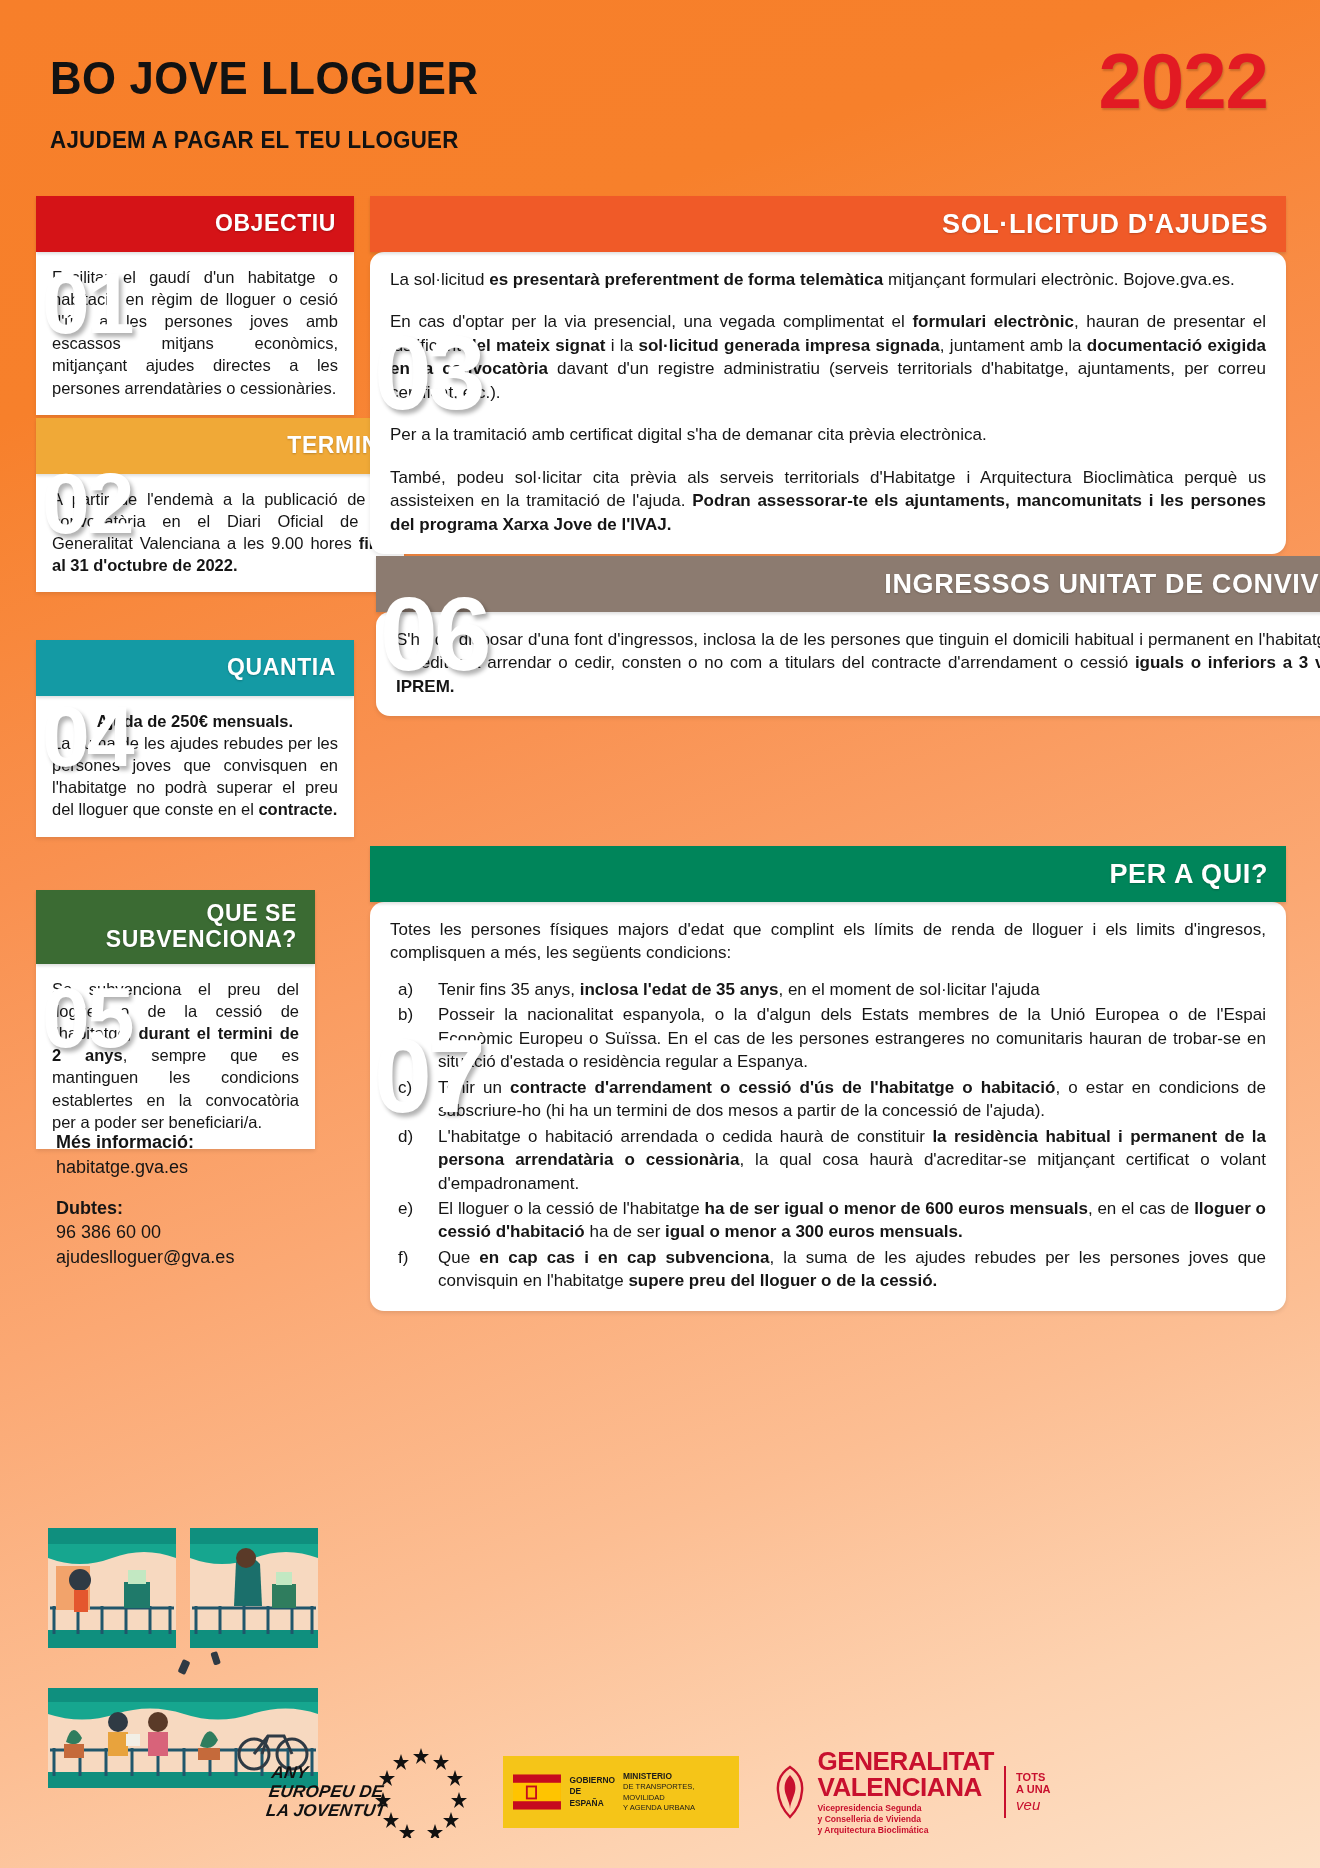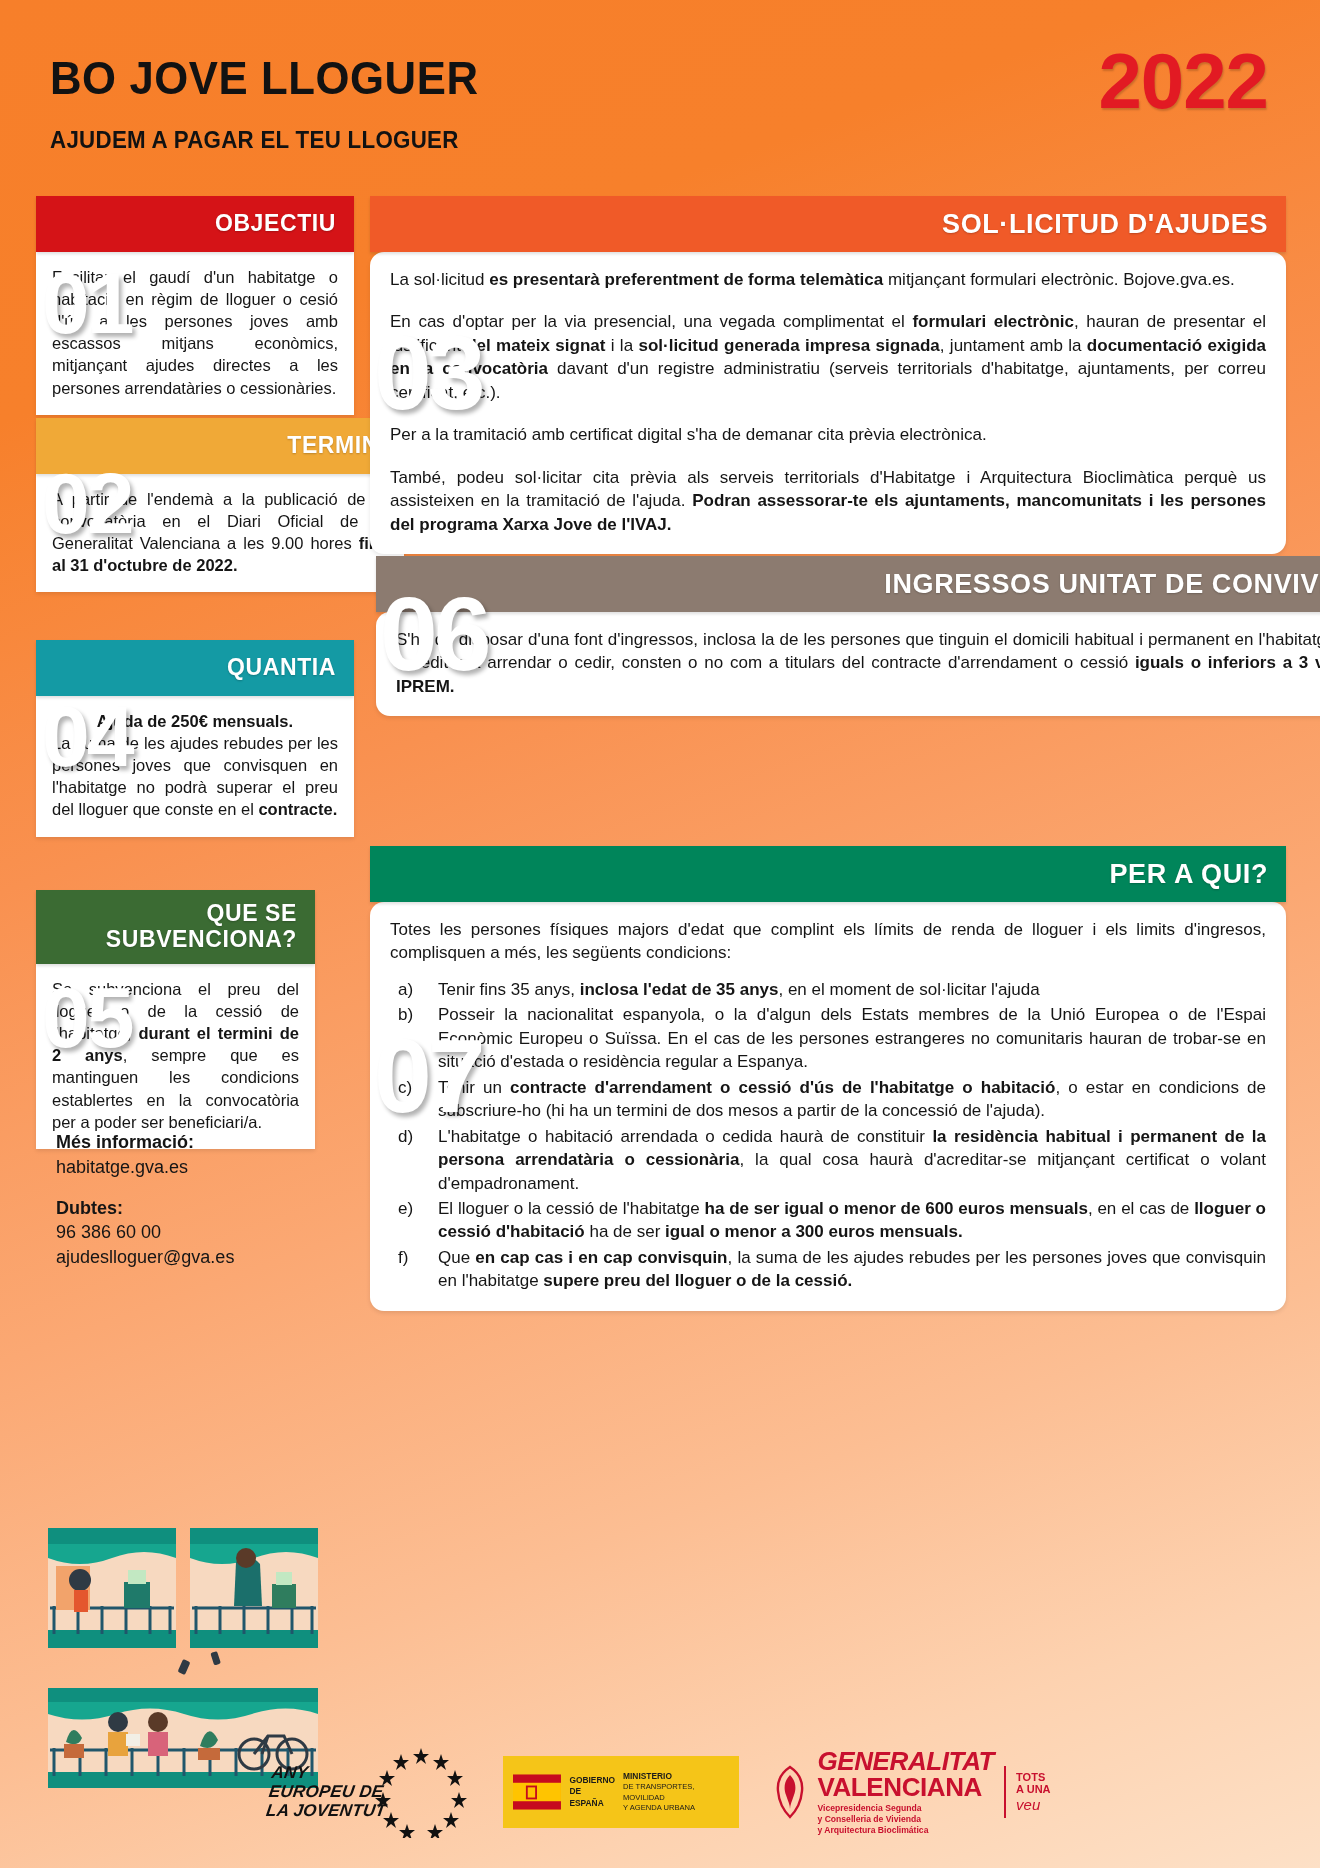--- a/index.html
+++ b/index.html
@@ -126,21 +126,21 @@
   }
   .eu-stars { position: absolute; right: 0; top: 2px; width: 96px; height: 92px; }
   .logo-gob {
     width: 236px; height: 72px; background: #f5c518;
     display: flex; align-items: center; gap: 8px; padding: 0 10px;
   }
   .gob-txt { font-size: 8.4px; line-height: 1.35; color: #1a1a1a; font-weight: bold; }
   .gob-txt .l2 { font-weight: normal; font-size: 7.6px; }
   .logo-gva { display: flex; align-items: center; gap: 10px; }
   .gva-main { line-height: 1.0; }
-  .gva-g { font-size: 26px; font-weight: bold; color: #c8102e; letter-spacing: -.4px; font-style: italic; }
+  .gva-g { font-size: 26px; font-weight: bold; color: #c8102e; letter-spacing: -.4px; }
   .gva-v { font-size: 26px; font-weight: bold; color: #c8102e; letter-spacing: -.4px; }
   .gva-sub { font-size: 8.6px; color: #c8102e; line-height: 1.26; margin-top: 3px; font-weight: bold; }
   .gva-bar { width: 2px; height: 52px; background: #c8102e; }
   .gva-tots { font-size: 11px; font-weight: bold; color: #c8102e; line-height: 1.12; }
   .gva-veu { font-size: 15px; color: #c8102e; font-style: italic; }
 </style>
 </head>
 <body>
 
 <div id="poster">
@@ -230,21 +230,21 @@
     </div>
     <div class="num big">07</div>
     <div class="body rt">
       <p>Totes les persones físiques majors d'edat que complint els límits de renda de lloguer i els limits d'ingresos, complisquen a més, les següents condicions:</p>
       <ol class="conds">
         <li><span class="mk">a)</span><span>Tenir fins 35 anys, </span><b>inclosa l'edat de 35 anys</b><span>, en el moment de sol·licitar l'ajuda</span></li>
         <li><span class="mk">b)</span><span>Posseir la nacionalitat espanyola, o la d'algun dels Estats membres de la Unió Europea o de l'Espai Econòmic Europeu o Suïssa. En el cas de les persones estrangeres no comunitaris hauran de trobar-se en situació d'estada o residència regular a Espanya.</span></li>
         <li><span class="mk">c)</span><span>Tenir un </span><b>contracte d'arrendament o cessió d'ús de l'habitatge o habitació</b><span>, o estar en condicions de subscriure-ho (hi ha un termini de dos mesos a partir de la concessió de l'ajuda).</span></li>
         <li><span class="mk">d)</span><span>L'habitatge o habitació arrendada o cedida haurà de constituir </span><b>la residència habitual i permanent de la persona arrendatària o cessionària</b><span>, la qual cosa haurà d'acreditar-se mitjançant certificat o volant d'empadronament.</span></li>
         <li><span class="mk">e)</span><span>El lloguer o la cessió de l'habitatge </span><b>ha de ser igual o menor de 600 euros mensuals</b><span>, en el cas de </span><b>lloguer o cessió d'habitació</b><span> ha de ser </span><b>igual o menor a 300 euros mensuals.</b></li>
-        <li><span class="mk">f)</span><span>Que </span><b>en cap cas i en cap convisquin</b><span>, la suma de les ajudes rebudes per les persones joves que convisquin en l'habitatge </span><b>supere preu del lloguer o de la cessió.</b></li>
+        <li><span class="mk">f)</span><span>Que </span><b>en cap cas i en cap subvenciona</b><span>, la suma de les ajudes rebudes per les persones joves que convisquin en l'habitatge </span><b>supere preu del lloguer o de la cessió.</b></li>
       </ol>
     </div>
   </div>
 
   <div class="illus">
     <svg viewBox="0 0 320 290" width="320" height="290">
 
       <rect x="8" y="18" width="128" height="120" fill="#f7d9c0"></rect>
       <path d="M8 18 h128 v16 h-128 z" fill="#0f8f7e"></path>
       <path d="M8 34 l0 14 q32 12 64 0 q32 -12 64 0 l0 -14 z" fill="#16a68f"></path>

